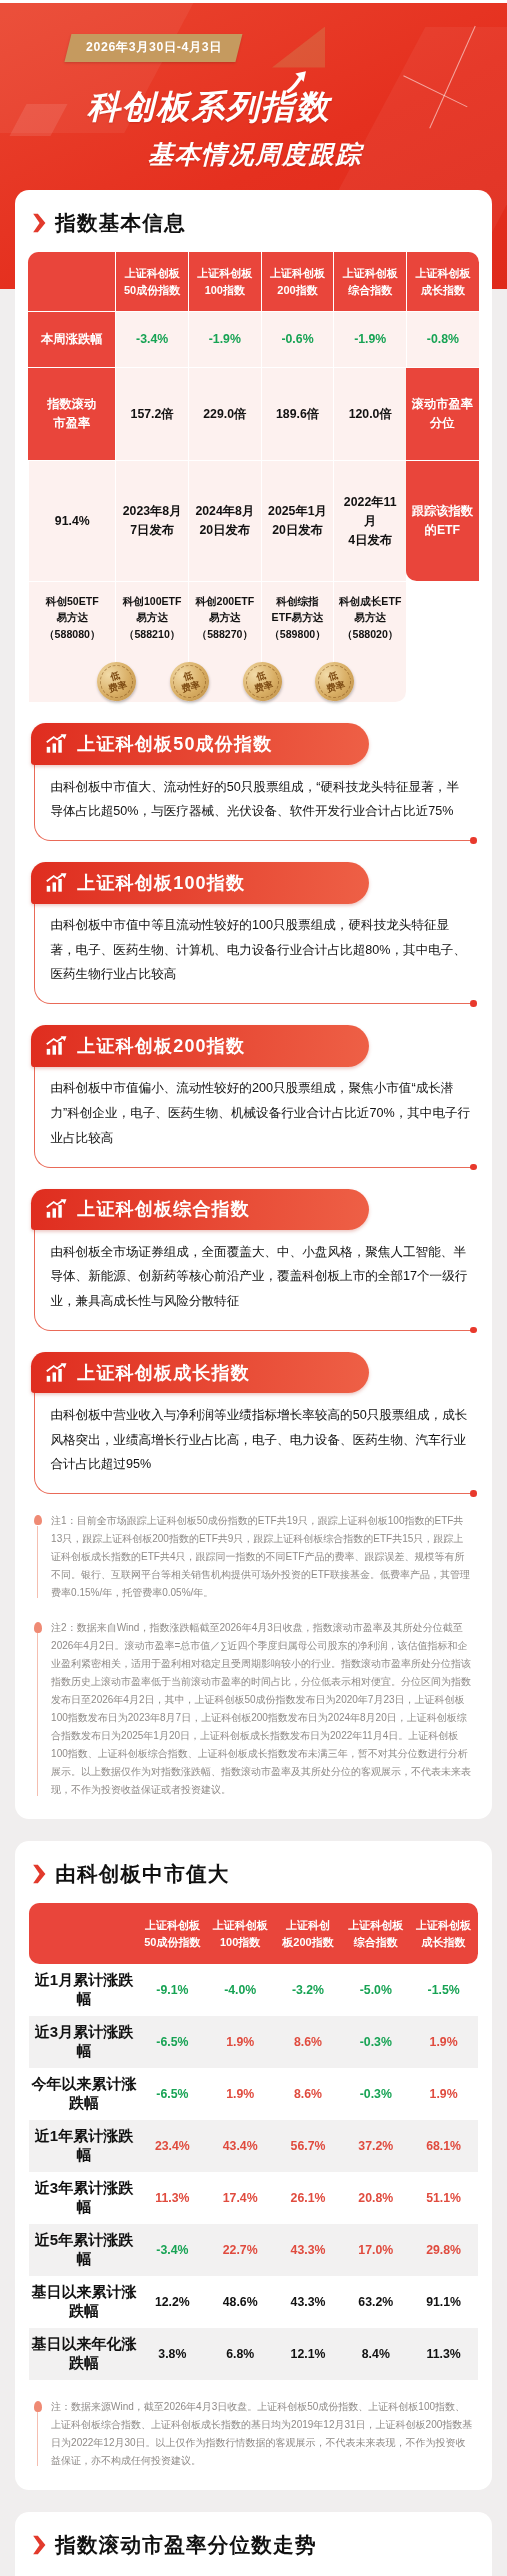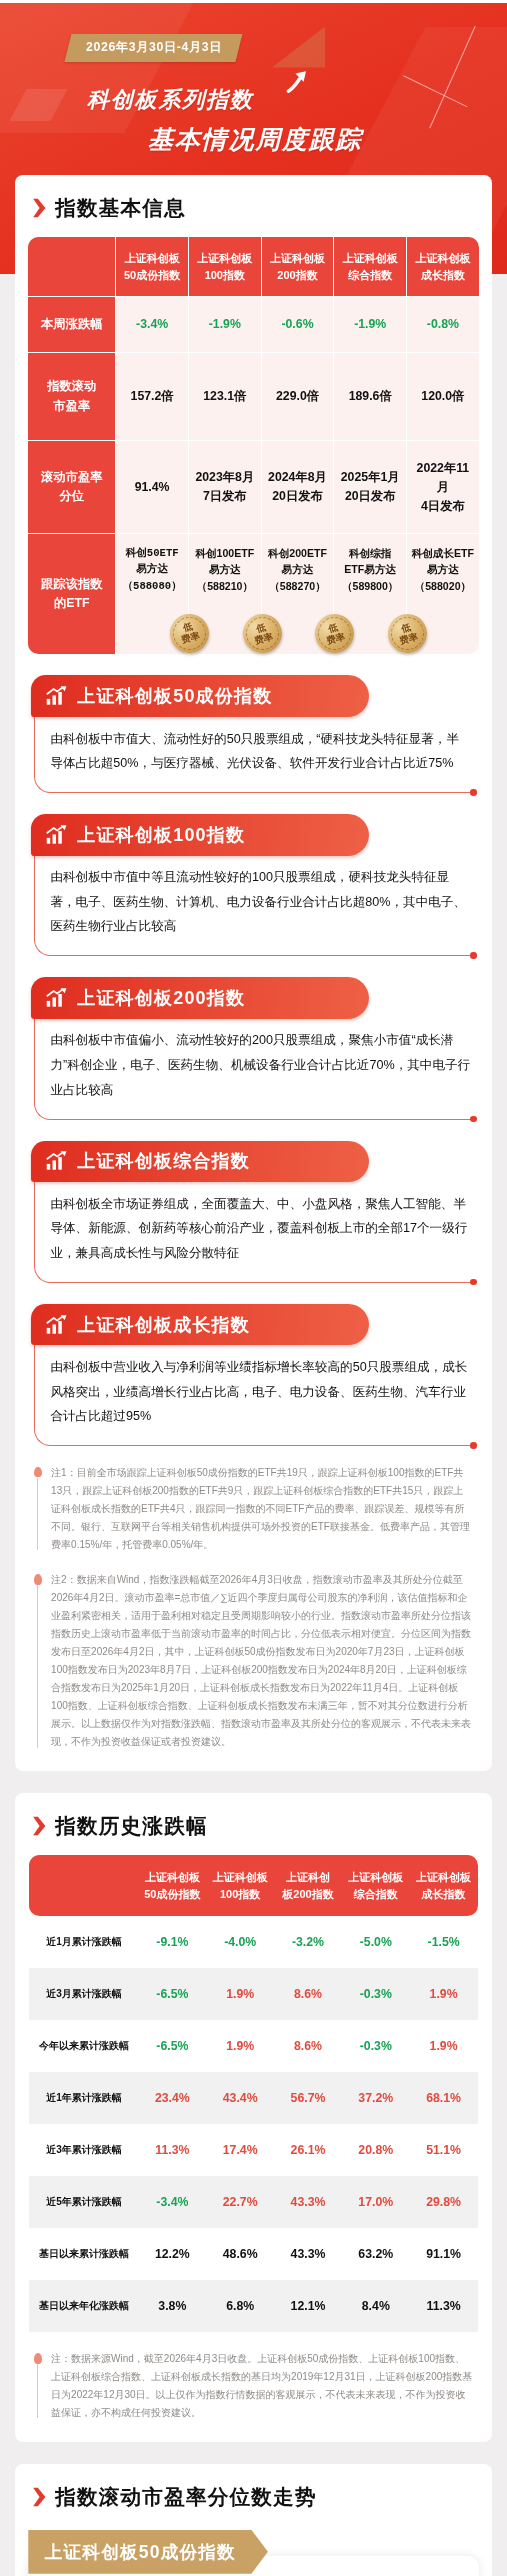--- a/index.html
+++ b/index.html
@@ -9,25 +9,25 @@
   .deco{position:absolute;pointer-events:none;}
   .d1{width:247px;height:153px;background:rgba(255,255,255,.06);transform:skewX(-28deg);left:-82px;top:-23.5px;}
   .d2{width:176px;height:223px;background:rgba(255,255,255,.05);transform:skewX(-28deg);right:-35px;top:23.5px;}
   .d3{width:53px;height:41px;background:rgba(201,161,100,.85);clip-path:polygon(0 100%,100% 0,100% 100%);right:182px;top:23.5px;opacity:.35;}
   .dline1,.dline2{width:0.6px;height:112px;background:rgba(255,255,255,.55);top:17.6px;}
   .dline1{right:54px;transform:rotate(24deg);}
   .dline2{right:71px;transform:rotate(-64deg);height:71px;top:53px;}
   .d4{width:41px;height:32px;background:rgba(255,255,255,.10);transform:skewX(-28deg);left:17.6px;bottom:153px;}
   .date-badge{display:inline-block;margin-left:68px;background:#c59a5f;color:#fff;font-size:12.3px;font-weight:bold;padding:5.3px 17.6px;transform:skewX(-14deg);box-shadow:0 1.2px 2.4px rgba(0,0,0,.15);}
   .date-badge span{display:inline-block;transform:skewX(14deg);letter-spacing:0.6px;}
-  .hero-title{position:relative;color:#fff;font-size:22px;font-weight:900;font-style:italic;margin:23.5px 0 8.2px 87px;letter-spacing:1.8px;text-shadow:0 1.2px 1.8px rgba(130,10,5,.25);}
+  .hero-title{position:relative;color:#fff;font-size:33px;font-weight:900;font-style:italic;margin:23.5px 0 8.2px 87px;letter-spacing:1.8px;text-shadow:0 1.2px 1.8px rgba(130,10,5,.25);}
   .hero-arrow{position:absolute;top:-15.3px;left:199px;}
   .hero-sub{color:#fff;font-size:25px;font-weight:900;font-style:italic;margin-left:148px;letter-spacing:1.8px;text-shadow:0 1.2px 1.8px rgba(130,10,5,.25);}
   
-  .card{background:#fff;border-radius:8px;margin:0 15.3px 22px;padding:16.5px 11.8px 20px;position:relative;}
+  .card{background:#fff;border-radius:14px;margin:0 15.3px 22px;padding:16.5px 11.8px 20px;position:relative;}
   .card1{margin-top:-99px;}
   .section-head{display:flex;align-items:center;gap:9.4px;margin:2.4px 4.7px 15.3px;}
   .section-head h2{font-size:20.6px;margin:0;color:#111;letter-spacing:1.2px;font-weight:bold;}
   .chev{flex:0 0 auto;}
   
   .t1{display:grid;grid-template-columns:87px repeat(5,1fr);border-radius:10.6px;overflow:visible;margin:0 1.2px;}
   .t1 > div{box-sizing:border-box;}
   .t1 .hcell,.t1 .lcell{background:#e9453b;color:#fff;font-weight:bold;display:flex;align-items:center;justify-content:center;text-align:center;white-space:pre-line;}
   .t1 .hcell{font-size:11px;line-height:1.5;padding:8.2px 2.4px;min-height:59px;}
   .t1 .lcell{font-size:12.3px;line-height:1.6;padding:5.9px 3.5px;}
@@ -54,21 +54,21 @@
   .note p{margin:0;}
   .pin{flex:0 0 7.6px;position:relative;}
   .pin::before{content:"";position:absolute;top:2.9px;left:0;width:7.6px;height:10.6px;background:#ef8a74;border-radius:50% 50% 46% 46%/58% 58% 42% 42%;}
   .pin::after{content:"";position:absolute;top:14px;left:2.9px;width:1.2px;height:calc(100% - 17.6px);background:#f5beb0;}
   
   .t2{display:grid;grid-template-columns:109px repeat(5,1fr);margin:0 2.4px;}
   .t2 > div{box-sizing:border-box;display:flex;align-items:center;justify-content:center;text-align:center;}
   .t2 .h2cell{background:#e9453b;color:#fff;font-weight:bold;font-size:11px;line-height:1.5;white-space:pre-line;min-height:61px;padding:5.9px 1.2px;}
   .t2 .h2cell.first{border-radius:10.6px 0 0 10.6px;}
   .t2 .h2cell.last{border-radius:0 10.6px 10.6px 0;}
-  .t2 .l2cell{font-size:10px;font-weight:bold;color:#111;min-height:52px;padding:3.5px 1.2px;}
+  .t2 .l2cell{font-size:15px;font-weight:bold;color:#111;min-height:52px;padding:3.5px 1.2px;}
   .t2 .d2cell{font-size:12.3px;font-weight:bold;min-height:52px;padding:3.5px 1.2px;}
   .t2 .stripe{background:#f2f1f1;}
   
   .banner{display:inline-block;position:relative;z-index:2;background:#c9a164;color:#fff;font-size:17.6px;font-weight:bold;letter-spacing:1.2px;padding:10px 32px 10px 16.5px;clip-path:polygon(0 0,calc(100% - 16.5px) 0,100% 50%,calc(100% - 16.5px) 100%,0 100%);margin:3.5px 0 0 1.2px;}
   .chart-box{background:#fff;border-radius:11.8px;box-shadow:0 0 9.4px rgba(0,0,0,.10);margin:-17.6px 1.2px 15.3px;padding:26px 4.7px 3.5px;position:relative;z-index:1;}
 </style>
 </head>
 <body>
 
 <div class="page">
@@ -112,38 +112,37 @@
 成长指数</div>
         <div class="lcell sep-t" style="min-height: 56px;">本周涨跌幅</div>
         <div class="dcell sep-l sep-t vg" style="min-height: 56px;">-3.4%</div>
         <div class="dcell sep-l sep-t vg" style="min-height: 56px;">-1.9%</div>
         <div class="dcell sep-l sep-t vg" style="min-height: 56px;">-0.6%</div>
         <div class="dcell sep-l sep-t vg" style="min-height: 56px;">-1.9%</div>
         <div class="dcell sep-l sep-t vg lastcol" style="min-height: 56px;">-0.8%</div>
         <div class="lcell sep-t" style="min-height: 88px;">指数滚动
 市盈率</div>
         <div class="dcell sep-l sep-t vk" style="min-height: 88px;">157.2倍</div>
-        <div class="dcell sep-l sep-t vk" style="min-height: 88px;">123.1倍</div>
         <div class="dcell sep-l sep-t vk" style="min-height: 88px;">229.0倍</div>
         <div class="dcell sep-l sep-t vk" style="min-height: 88px;">189.6倍</div>
         <div class="dcell sep-l sep-t vk lastcol" style="min-height: 88px;">120.0倍</div>
         <div class="lcell sep-t" style="min-height: 93px;">滚动市盈率
 分位</div>
         <div class="dcell sep-l sep-t vk" style="min-height: 93px;">91.4%</div>
         <div class="dcell sep-l sep-t vk" style="min-height: 93px;">2023年8月
 7日发布</div>
         <div class="dcell sep-l sep-t vk" style="min-height: 93px;">2024年8月
 20日发布</div>
         <div class="dcell sep-l sep-t vk" style="min-height: 93px;">2025年1月
 20日发布</div>
         <div class="dcell sep-l sep-t vk lastcol" style="min-height: 93px;">2022年11月
 4日发布</div>
         <div class="lcell sep-t lastrow" style="min-height: 121px;">跟踪该指数
 的ETF</div>
-        <div class="dcell sep-l sep-t vk etf lastrow" style="min-height: 121px; font-family: Liberation Mono, monospace;">科创50ETF
+        <div class="dcell sep-l sep-t vk etf lastrow" style="min-height: 121px;">科创50ETF
 易方达
 （588080）<div class="seal"><div class="">低</div><div class="">费率</div></div></div>
         <div class="dcell sep-l sep-t vk etf lastrow" style="min-height: 121px;">科创100ETF
 易方达
 （588210）<div class="seal"><div class="">低</div><div class="">费率</div></div></div>
         <div class="dcell sep-l sep-t vk etf lastrow" style="min-height: 121px;">科创200ETF
 易方达
 （588270）<div class="seal"><div class="">低</div><div class="">费率</div></div></div>
         <div class="dcell sep-l sep-t vk etf lastrow" style="min-height: 121px;">科创综指
 ETF易方达
@@ -229,21 +228,21 @@
           <p>注2：数据来自Wind，指数涨跌幅截至2026年4月3日收盘，指数滚动市盈率及其所处分位截至2026年4月2日。滚动市盈率=总市值／∑近四个季度归属母公司股东的净利润，该估值指标和企业盈利紧密相关，适用于盈利相对稳定且受周期影响较小的行业。指数滚动市盈率所处分位指该指数历史上滚动市盈率低于当前滚动市盈率的时间占比，分位低表示相对便宜。分位区间为指数发布日至2026年4月2日，其中，上证科创板50成份指数发布日为2020年7月23日，上证科创板100指数发布日为2023年8月7日，上证科创板200指数发布日为2024年8月20日，上证科创板综合指数发布日为2025年1月20日，上证科创板成长指数发布日为2022年11月4日。上证科创板100指数、上证科创板综合指数、上证科创板成长指数发布未满三年，暂不对其分位数进行分析展示。以上数据仅作为对指数涨跌幅、指数滚动市盈率及其所处分位的客观展示，不代表未来表现，不作为投资收益保证或者投资建议。</p>
         </div>
       </div>
   </div>
 
   <div class="card card2">
     <div class="section-head">
       <svg class="chev" width="14" height="20" viewBox="0 0 24 34">
           <path d="M2 1 L10 1 L23 17 L10 33 L2 33 L13 17 Z" fill="#e23a2c"></path>
         </svg>
-      <h2>指数历史涨跌幅</h2>
+      <h2>由科创板中市值大</h2>
     </div>
     <div class="t2" id="table2">
         <div class="h2cell first"></div>
         <div class="h2cell">上证科创板
 50成份指数</div>
         <div class="h2cell">上证科创板
 100指数</div>
         <div class="h2cell">上证科创
 板200指数</div>
         <div class="h2cell">上证科创板

